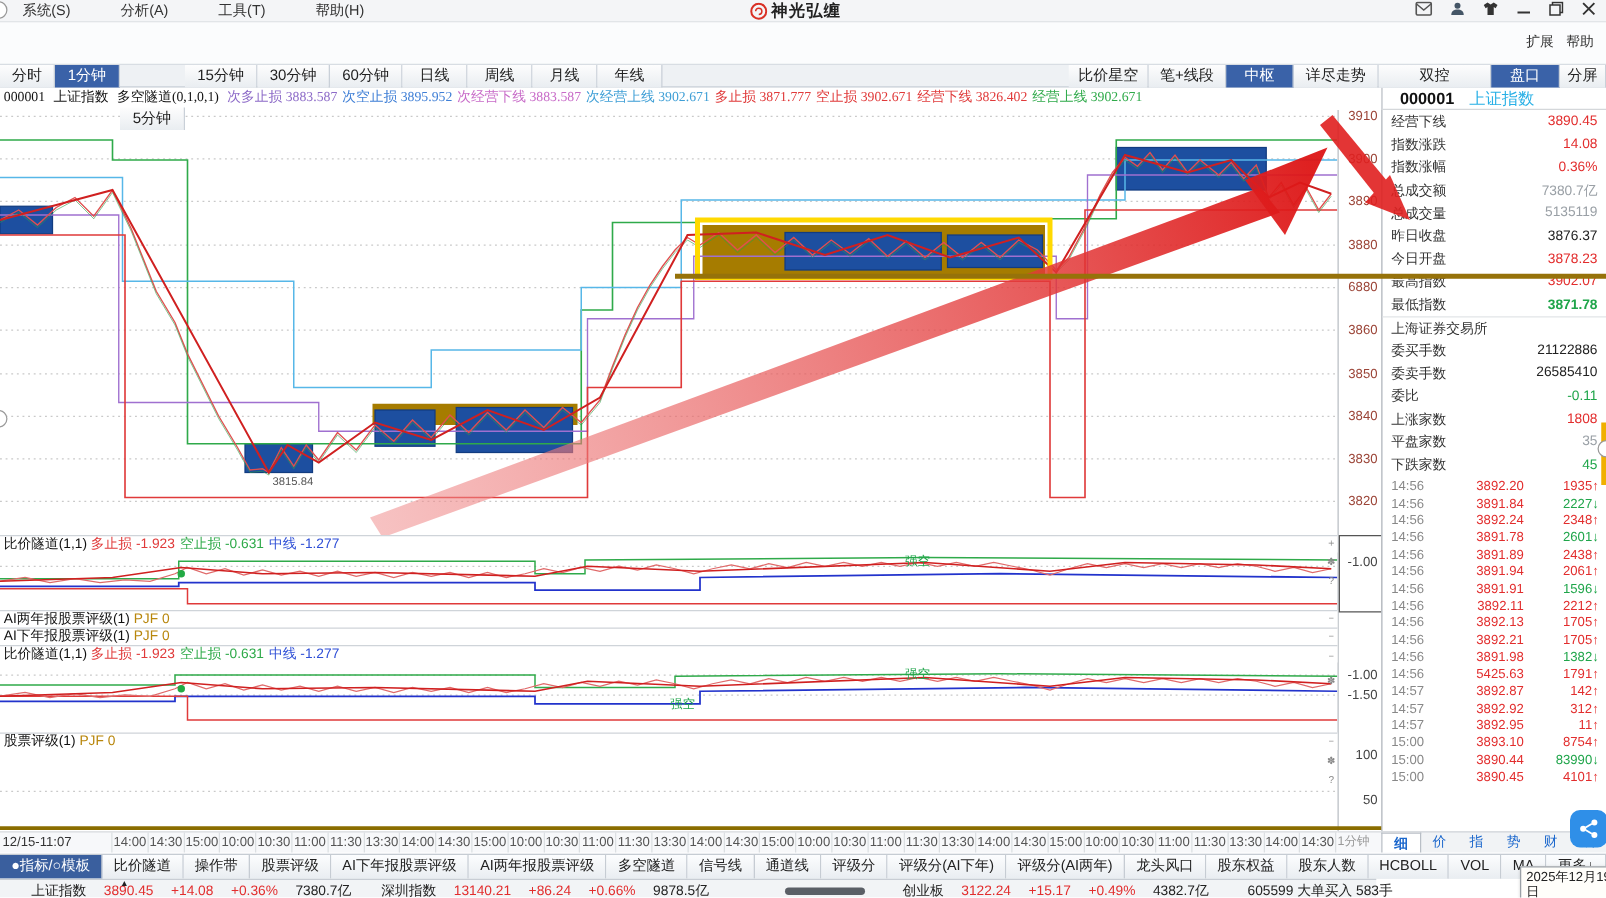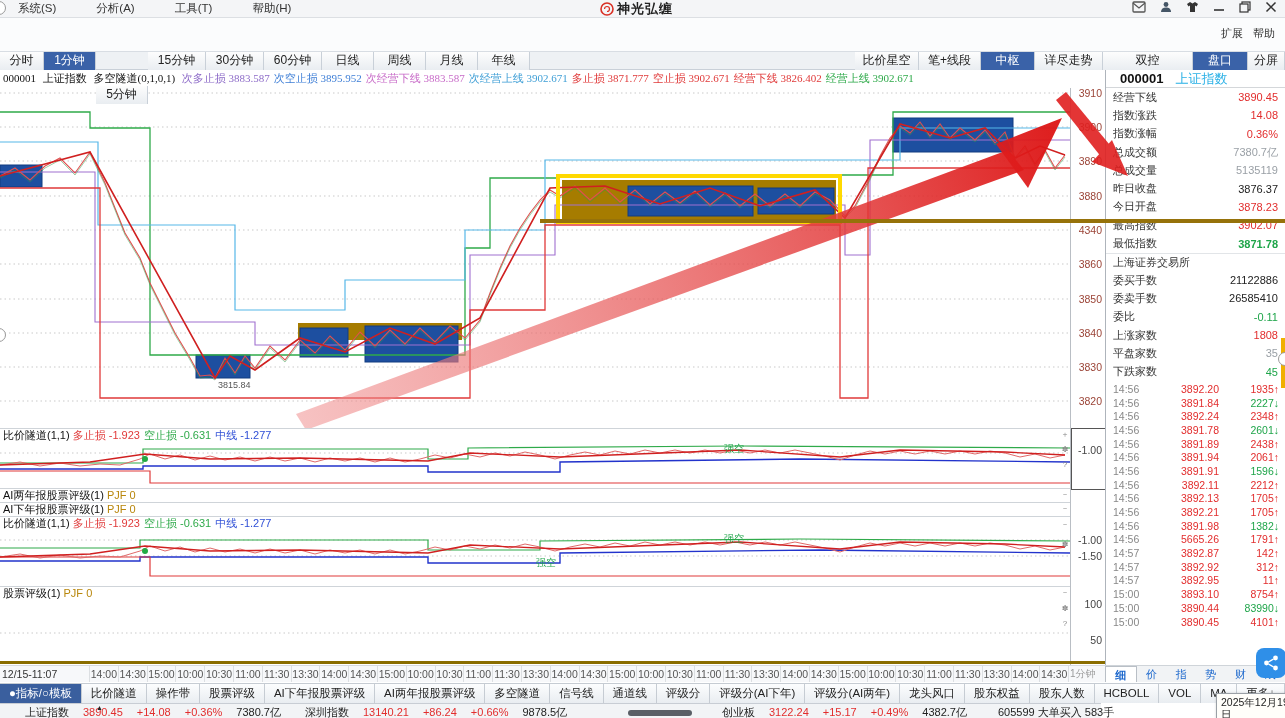--- a/index.html
+++ b/index.html
@@ -374,21 +374,21 @@
 <svg class="sub-svg abs" style="top:600px;" width="1070" height="61" viewBox="0 0 1070 61">
   <line x1="0" y1="33" x2="1070" y2="33" stroke="#c9c9c9" stroke-dasharray="1.5,3"></line>
 </svg>
 
 <div id="scale-col" class="abs">
   <div id="sub1-scale-box"></div>
 <span class="ytick" style="top: 5px;">3910</span>
     <span class="ytick" style="top: 39px;">3900</span>
     <span class="ytick" style="top: 73px;">3890</span>
     <span class="ytick" style="top: 108px;">3880</span>
-    <span class="ytick" style="top: 142px;">4340</span>
+    <span class="ytick" style="top: 142px;">6880</span>
     <span class="ytick" style="top: 176px;">3860</span>
     <span class="ytick" style="top: 211px;">3850</span>
     <span class="ytick" style="top: 245px;">3840</span>
     <span class="ytick" style="top: 279px;">3830</span>
     <span class="ytick" style="top: 313px;">3820</span>
     <span class="sscale" style="top: 362px;">-1.00</span>
     <span class="sscale" style="top: 452px;">-1.00</span>
     <span class="sscale" style="top: 468px;">-1.50</span>
     <span class="sscale" style="top: 516px;">100</span>
     <span class="sscale" style="top: 552px;">50</span>
@@ -556,21 +556,21 @@
         <span class="tk-p">3892.21</span>
         <span class="tk-v" style="color: rgb(226, 45, 45);">1705↑</span>
       </div>
       <div class="tk-row">
         <span class="tk-t">14:56</span>
         <span class="tk-p">3891.98</span>
         <span class="tk-v" style="color: rgb(31, 165, 74);">1382↓</span>
       </div>
       <div class="tk-row">
         <span class="tk-t">14:56</span>
-        <span class="tk-p">5665.26</span>
+        <span class="tk-p">5425.63</span>
         <span class="tk-v" style="color: rgb(226, 45, 45);">1791↑</span>
       </div>
       <div class="tk-row">
         <span class="tk-t">14:57</span>
         <span class="tk-p">3892.87</span>
         <span class="tk-v" style="color: rgb(226, 45, 45);">142↑</span>
       </div>
       <div class="tk-row">
         <span class="tk-t">14:57</span>
         <span class="tk-p">3892.92</span>

